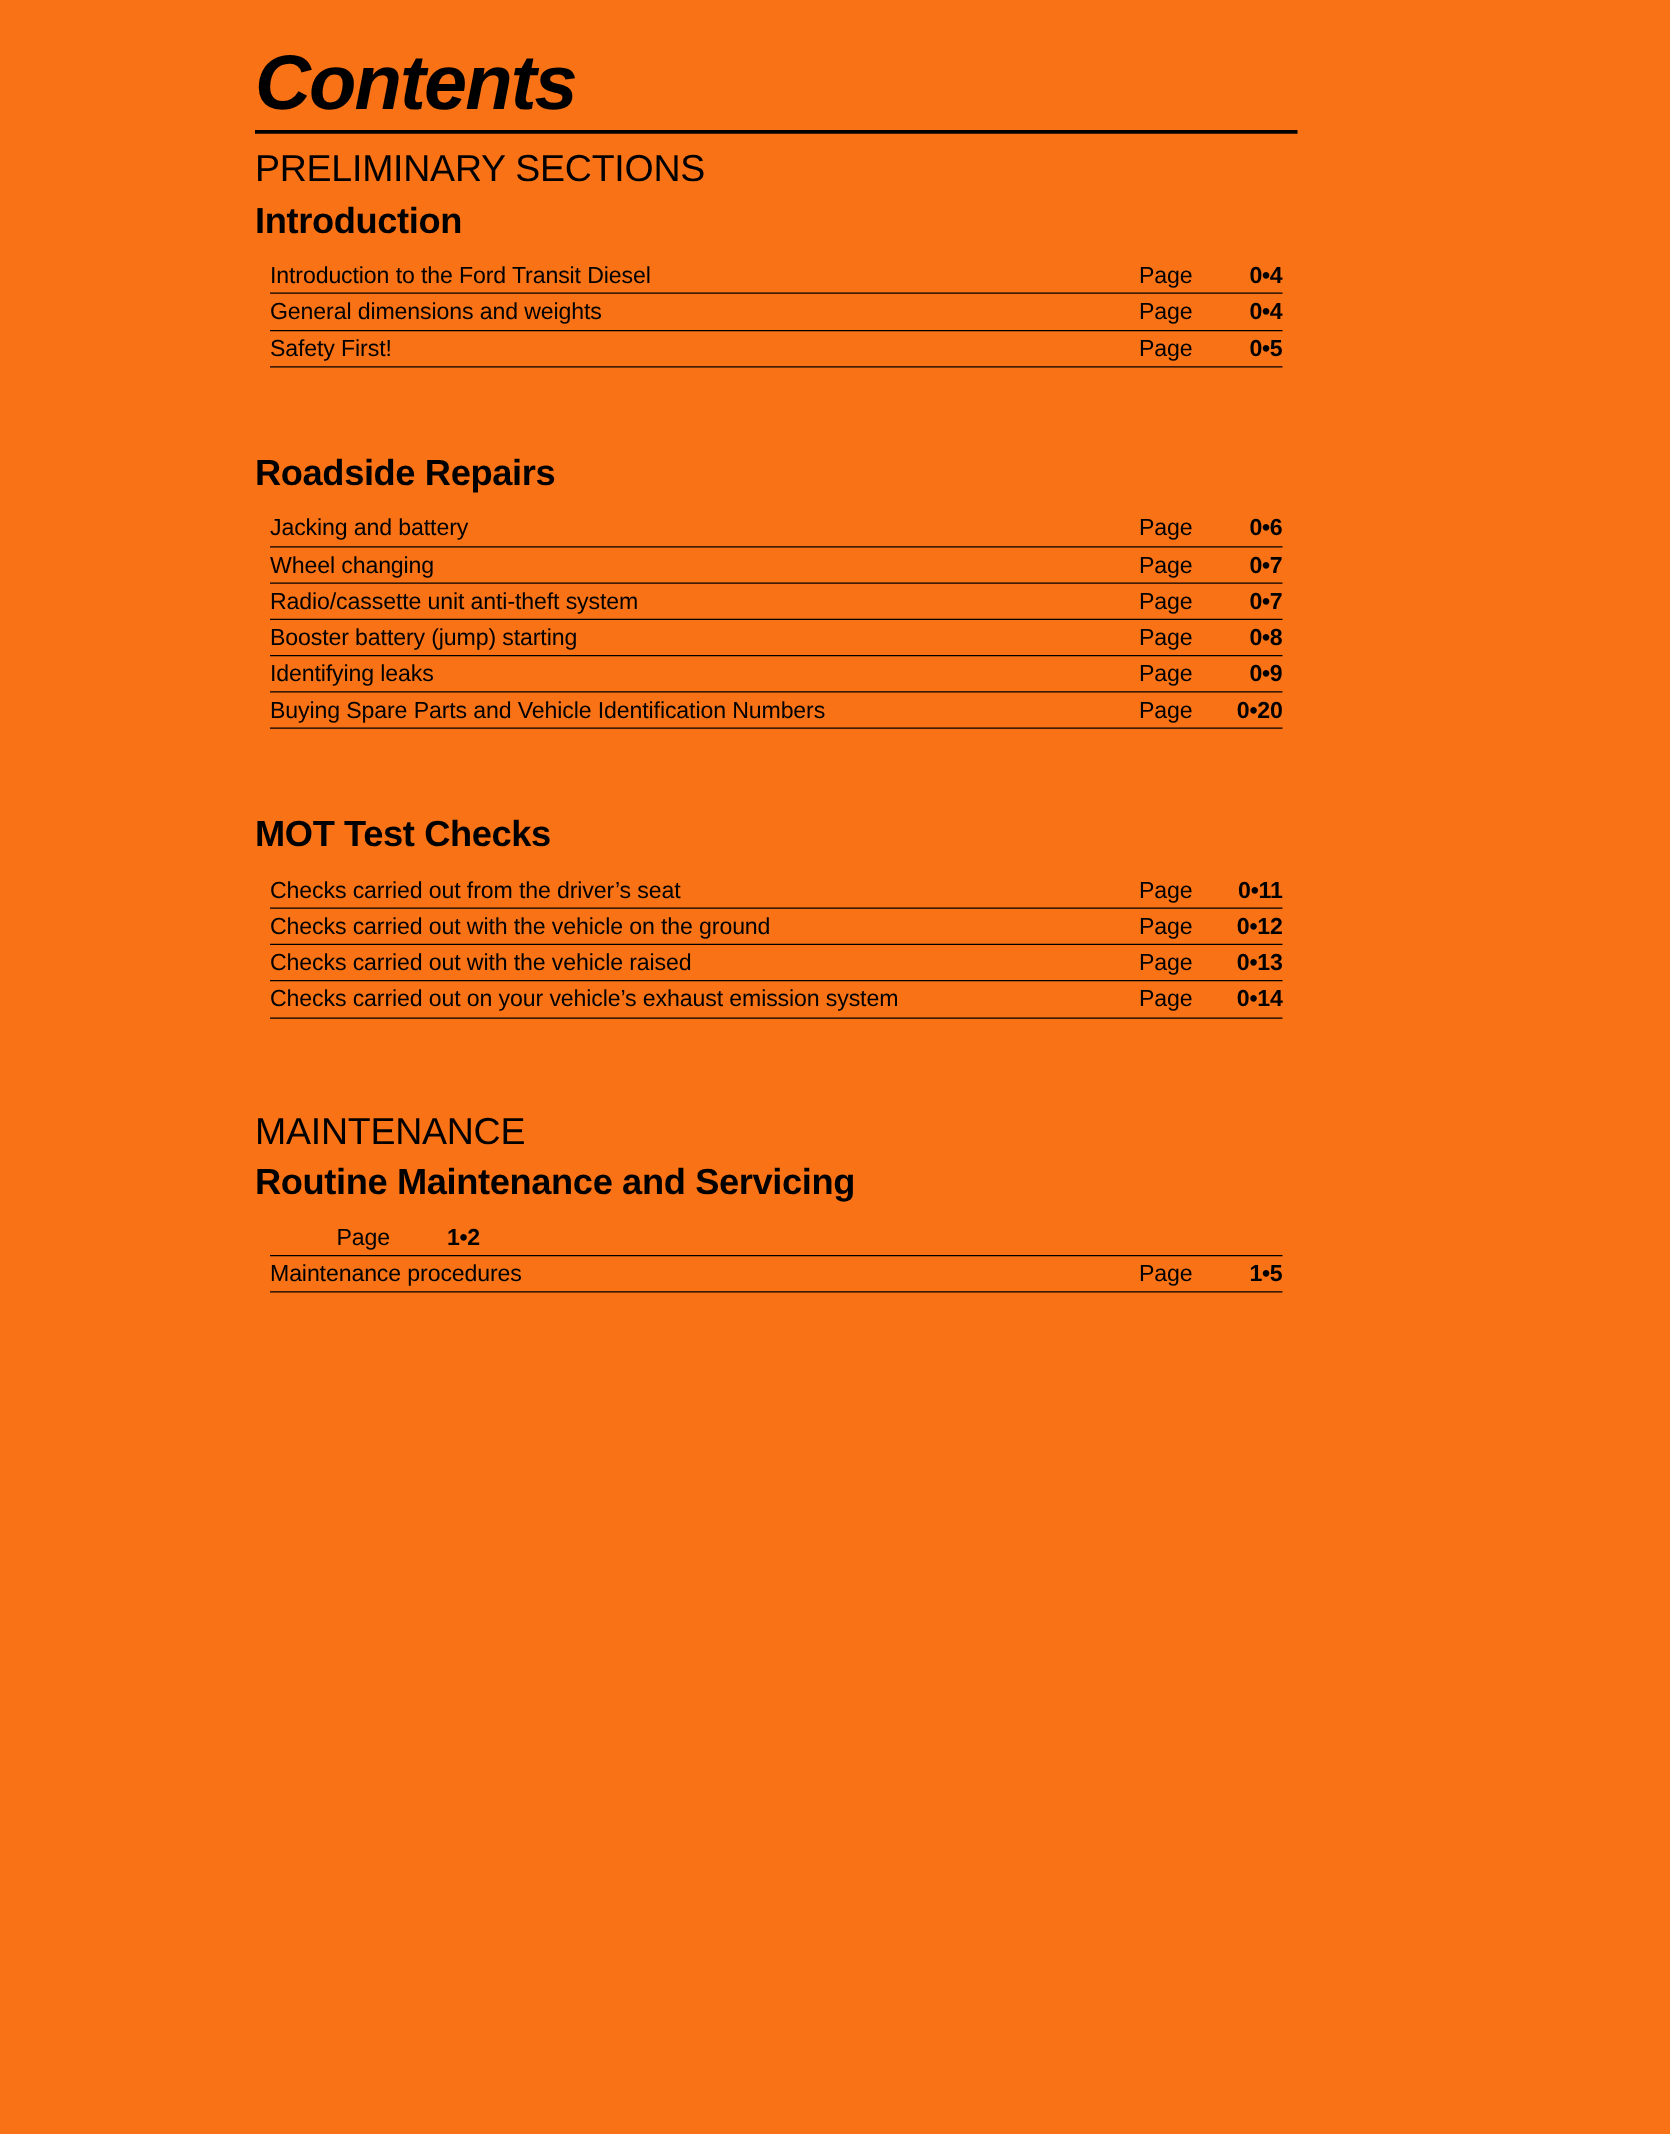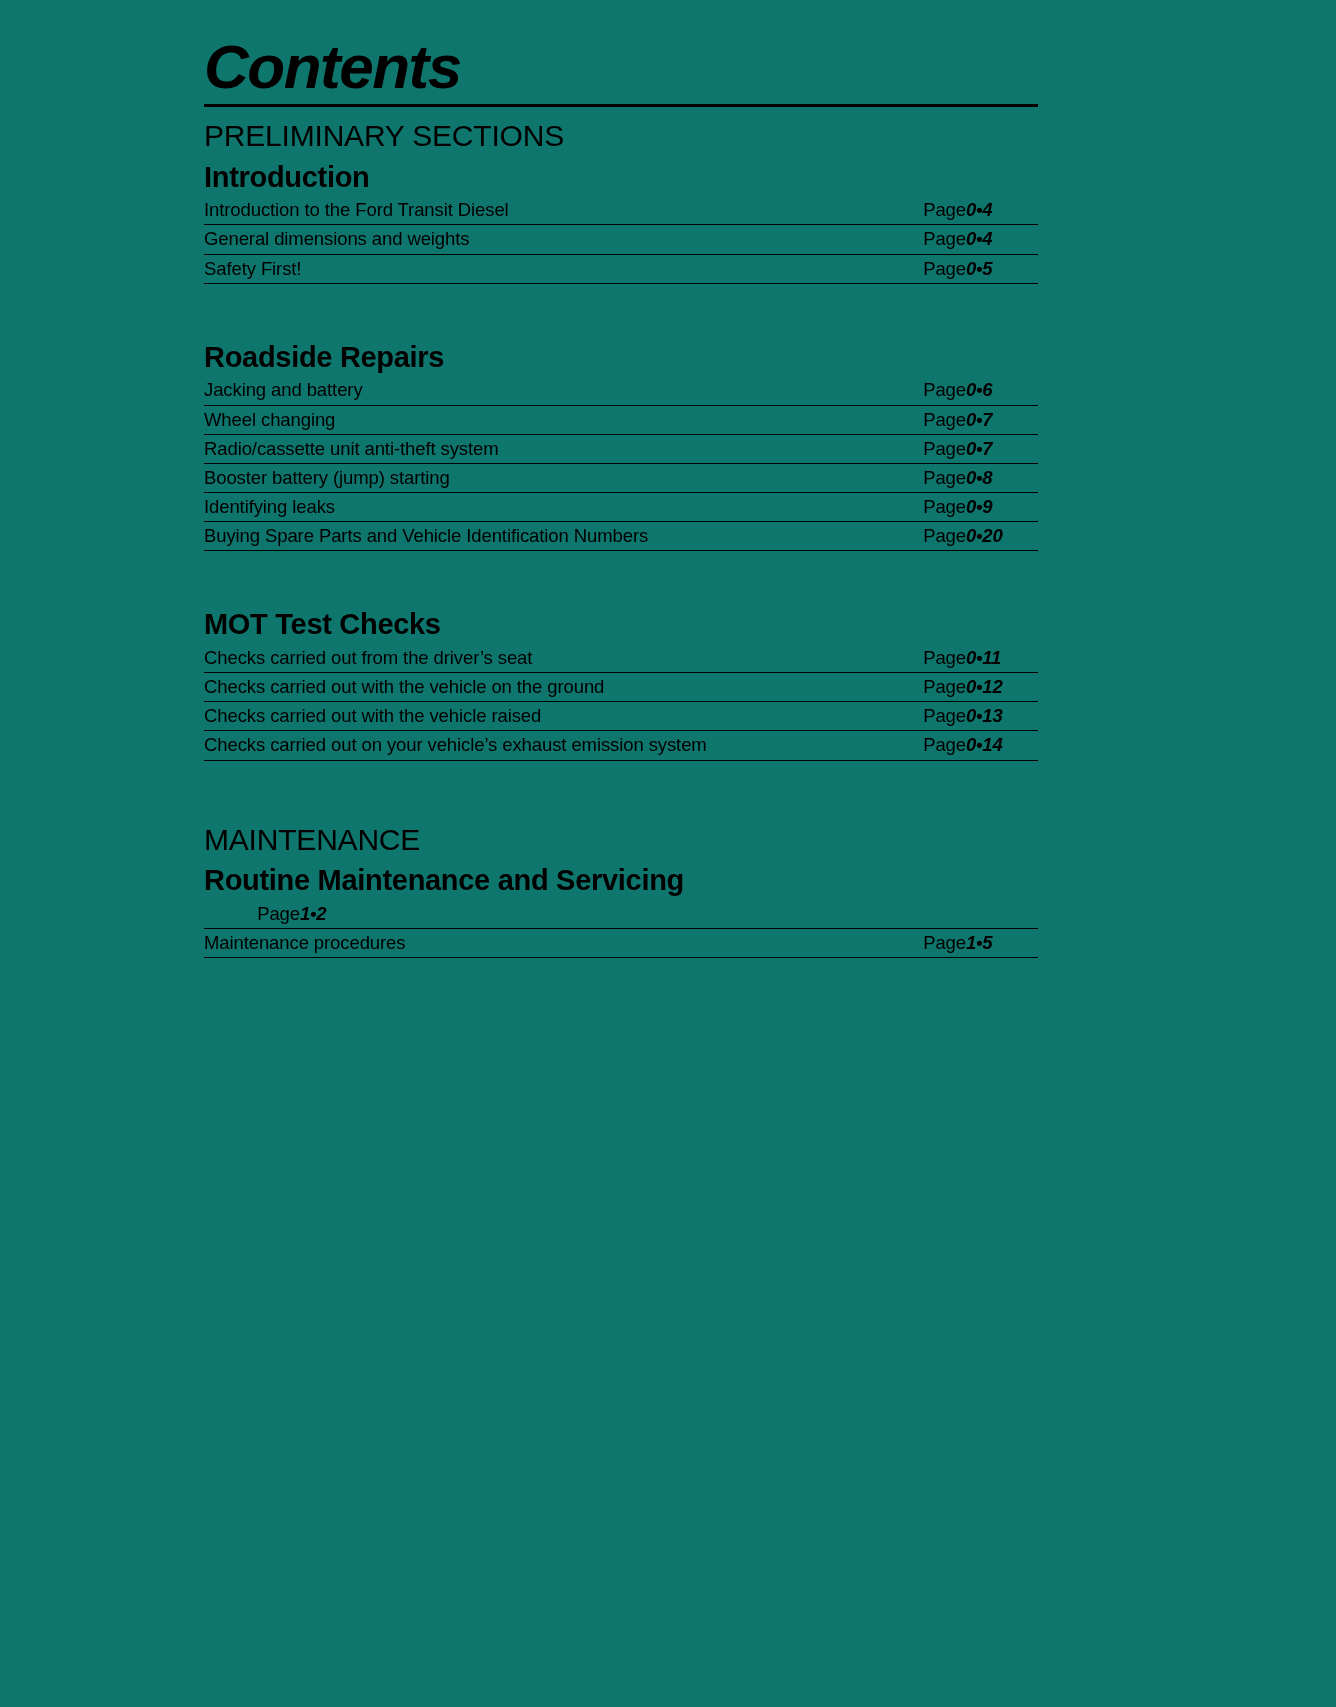--- a/index.html
+++ b/index.html
@@ -12,21 +12,21 @@
     height: 1707px;
     font-family: "Liberation Sans", sans-serif;
     color: #000000;
     -webkit-font-smoothing: antialiased;
   }
 
   .page {
     position: relative;
     width: 1336px;
     height: 1707px;
-    background: #0f766e;
+    background: #f97316;
     box-sizing: border-box;
     padding-left: 22px;
   }
 
   
   .content {
     position: absolute;
     left: 204px;
     top: 36px;
     width: 834px;
@@ -57,21 +57,21 @@
 
   .section-heading {
     font-size: 29px;
     font-weight: bold;
     letter-spacing: -0.3px;
     line-height: 1.2;
     margin: 0 0 2px 0;
   }
 
   .entries {
-    margin: 0;
+    margin: 12px;
     padding: 0;
   }
 
   .entry {
     display: flex;
     align-items: baseline;
     border-bottom: 1.6px solid #000;
     padding: 2px 0 3px 0;
     font-size: 18.5px;
     line-height: 1.25;
@@ -86,24 +86,23 @@
 
   .entry-page-label {
     flex: 0 0 auto;
     width: 96px;
     text-align: right;
   }
 
   .entry-page-num {
     flex: 0 0 auto;
     width: 72px;
-    text-align: left;
+    text-align: right;
     font-weight: bold;
     letter-spacing: -0.2px;
-    font-style: italic;
   }
 
   
   .block-gap-lg { height: 56px; }
   .block-gap-xl { height: 62px; }
 </style>
 </head>
 <body>
 
 <div class="page">

